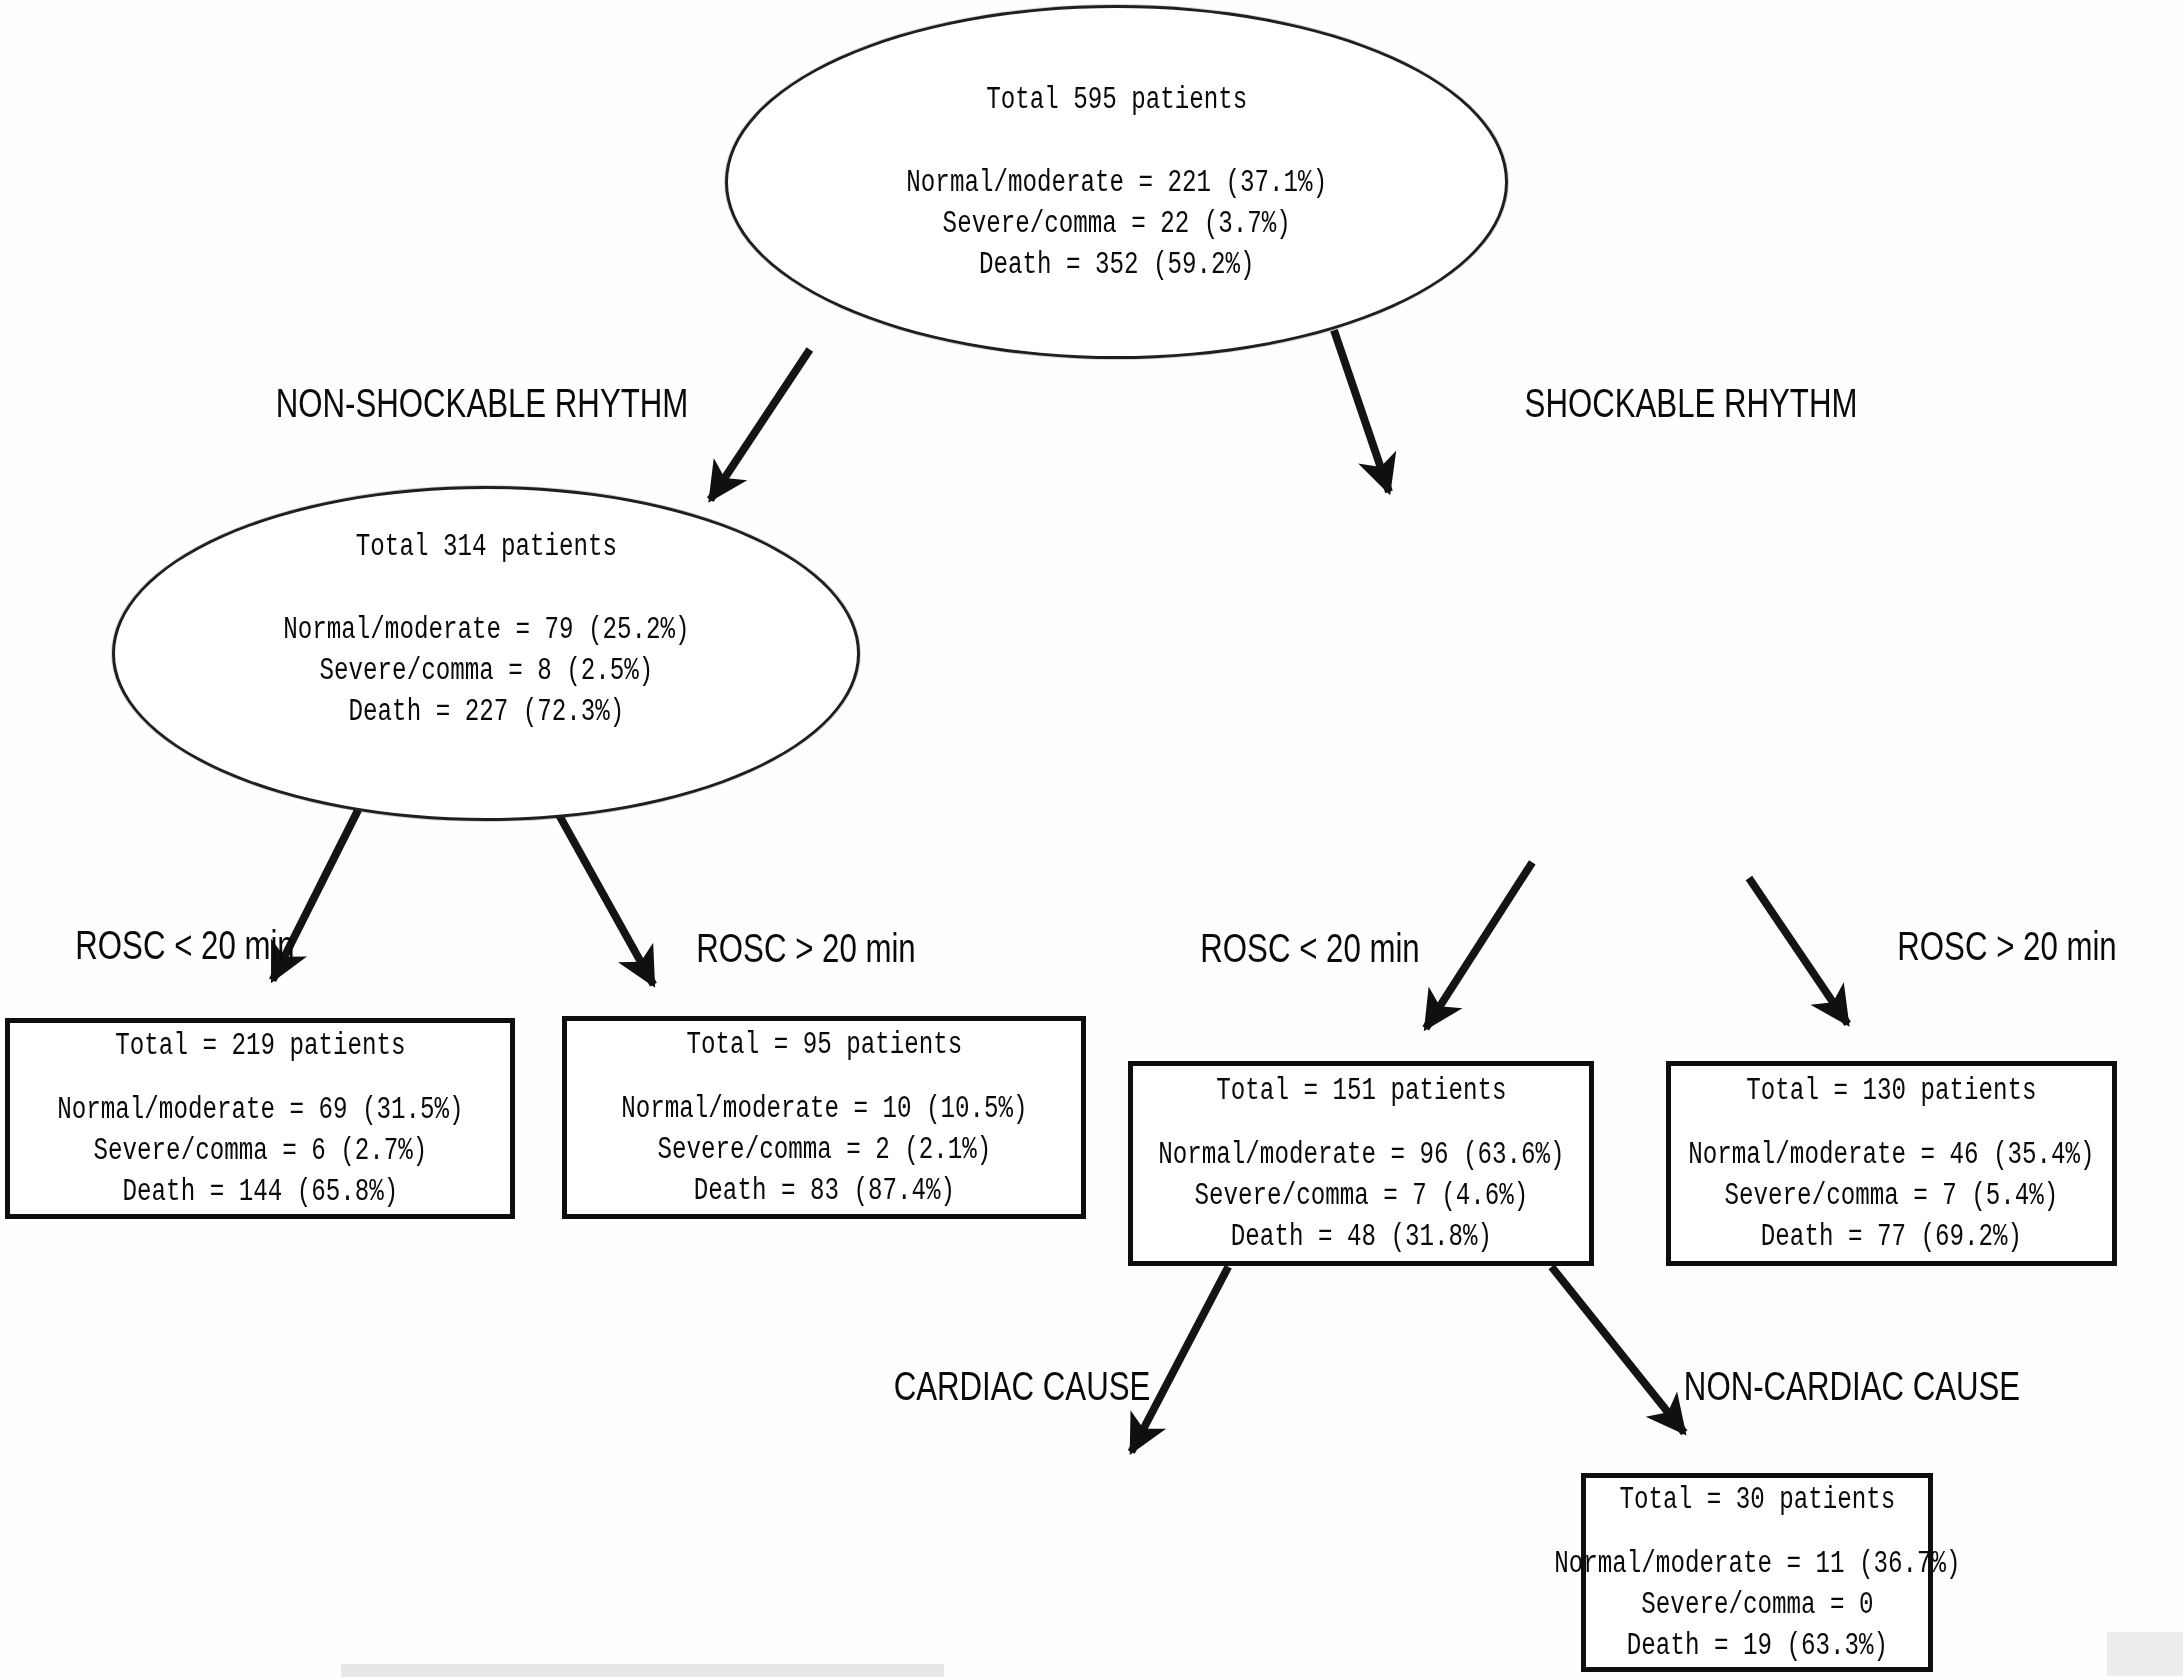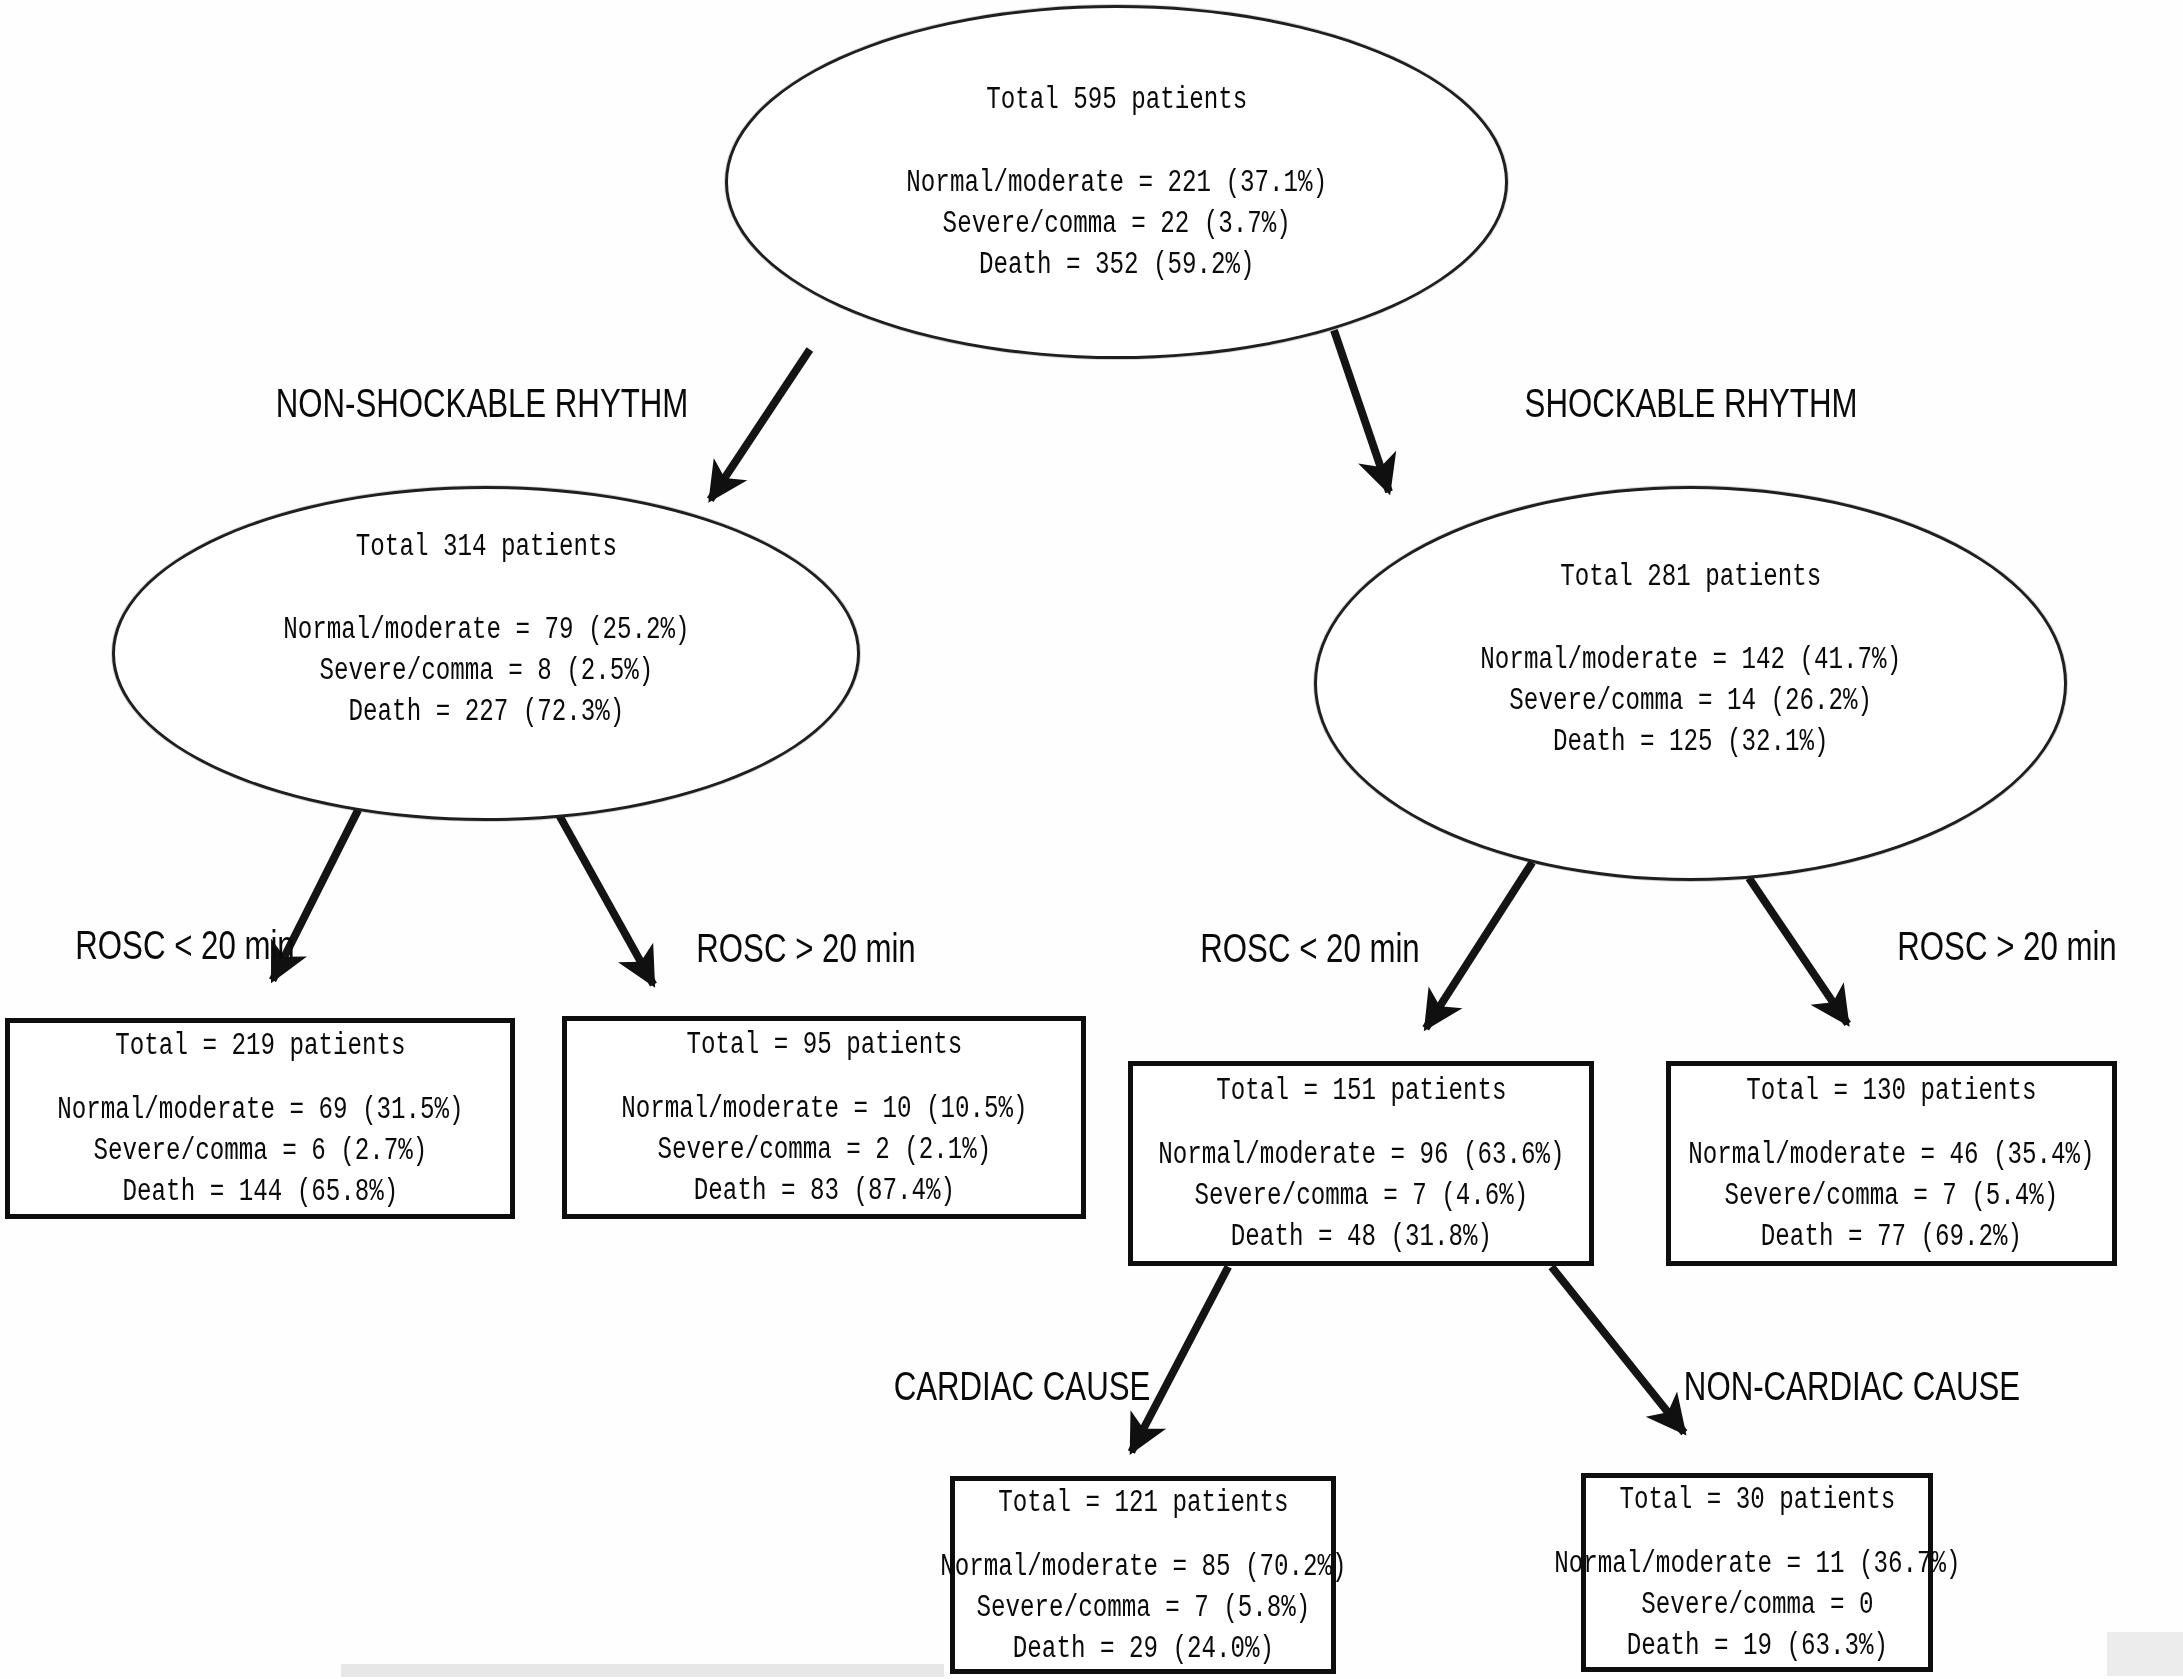--- a/index.html
+++ b/index.html
@@ -73,28 +73,20 @@
 
   <div class="node ellipse" style="left:112px;top:486px;width:748px;height:335px;padding-bottom:49px;box-sizing:border-box">
     <div class="cond">
       <div class="node-title">Total 314 patients</div>
       <div class="node-line">Normal/moderate = 79 (25.2%)</div>
       <div class="node-line">Severe/comma = 8 (2.5%)</div>
       <div class="node-line">Death = 227 (72.3%)</div>
     </div>
   </div>
 
-  <div class="node ellipse" style="left:1314px;top:486px;width:753px;height:395px;padding-bottom:49px;box-sizing:border-box">
-    <div class="cond">
-      <div class="node-title">Total 281 patients</div>
-      <div class="node-line">Normal/moderate = 142 (41.7%)</div>
-      <div class="node-line">Severe/comma = 14 (26.2%)</div>
-      <div class="node-line">Death = 125 (32.1%)</div>
-    </div>
-  </div>
 
   <div class="node rect" style="left:5.2px;top:1018px;width:510px;height:201px;box-sizing:border-box">
     <div class="cond">
       <div class="node-title">Total = 219 patients</div>
       <div class="node-line">Normal/moderate = 69 (31.5%)</div>
       <div class="node-line">Severe/comma = 6 (2.7%)</div>
       <div class="node-line">Death = 144 (65.8%)</div>
     </div>
   </div>
 
@@ -118,28 +110,20 @@
 
   <div class="node rect" style="left:1666px;top:1061px;width:451px;height:205px;box-sizing:border-box">
     <div class="cond">
       <div class="node-title">Total = 130 patients</div>
       <div class="node-line">Normal/moderate = 46 (35.4%)</div>
       <div class="node-line">Severe/comma = 7 (5.4%)</div>
       <div class="node-line">Death = 77 (69.2%)</div>
     </div>
   </div>
 
-  <div class="node rect" style="left:950px;top:1476px;width:386px;height:198px;box-sizing:border-box">
-    <div class="cond">
-      <div class="node-title">Total = 121 patients</div>
-      <div class="node-line">Normal/moderate = 85 (70.2%)</div>
-      <div class="node-line">Severe/comma = 7 (5.8%)</div>
-      <div class="node-line">Death = 29 (24.0%)</div>
-    </div>
-  </div>
 
   <div class="node rect" style="left:1581px;top:1473px;width:352px;height:199px;box-sizing:border-box">
     <div class="cond">
       <div class="node-title">Total = 30 patients</div>
       <div class="node-line">Normal/moderate = 11 (36.7%)</div>
       <div class="node-line">Severe/comma = 0</div>
       <div class="node-line">Death = 19 (63.3%)</div>
     </div>
   </div>
 

